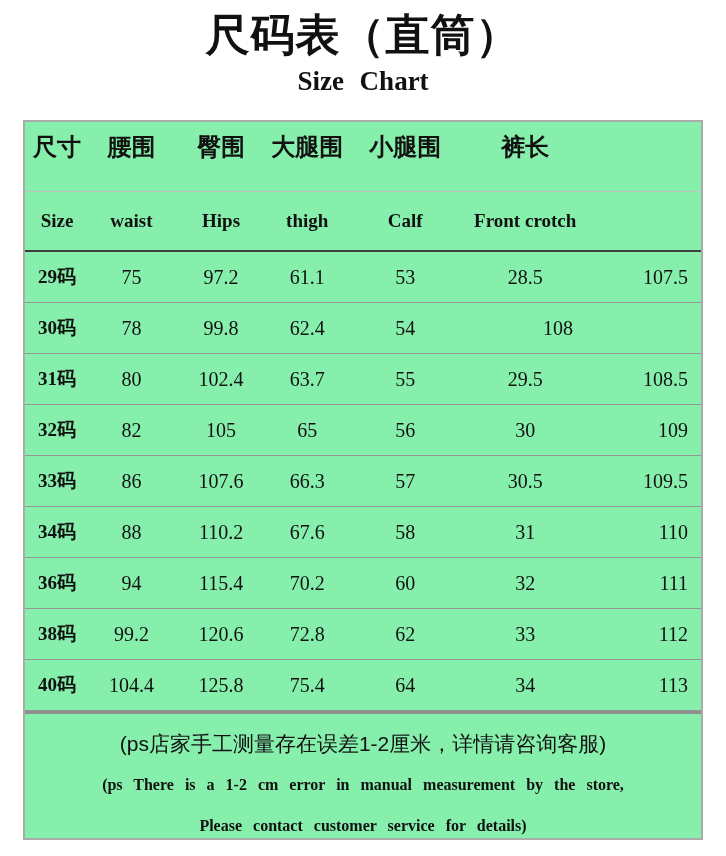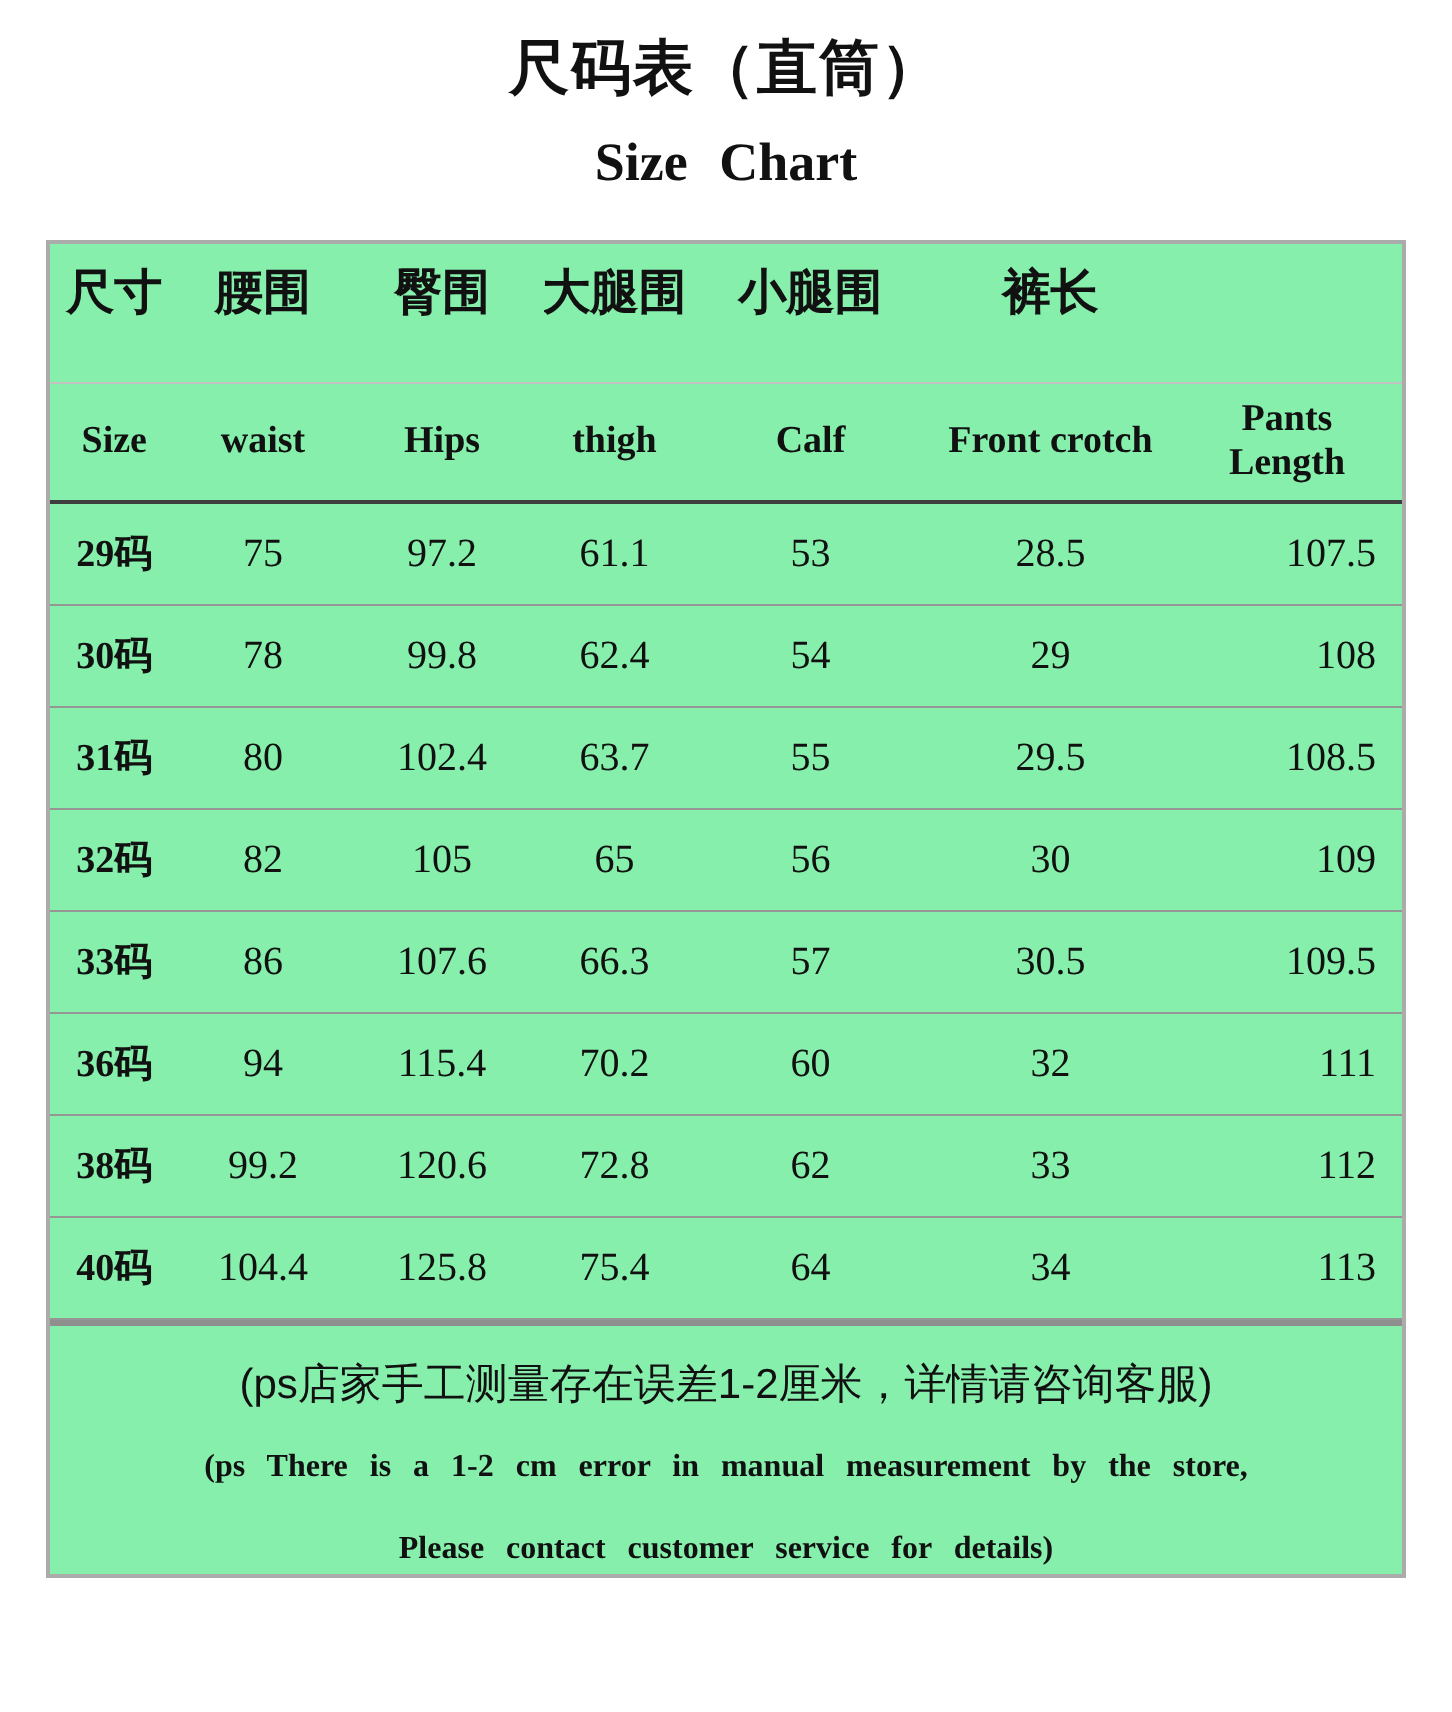--- a/index.html
+++ b/index.html
@@ -8,21 +8,21 @@
     background: #ffffff;
     width: 726px;
     height: 856px;
     overflow: hidden;
     color: #111111;
   }
 
   .title-zh {
     margin-top: 6px;
     text-align: center;
-    font-size: 30px;
+    font-size: 44px;
     line-height: 58px;
     font-weight: 700;
     letter-spacing: 1px;
     font-family: "Liberation Sans", "DejaVu Sans", sans-serif;
   }
   .title-en {
     text-align: center;
     font-size: 27px;
     line-height: 34px;
     font-weight: 700;
@@ -135,40 +135,38 @@
     <div class="cell">裤长</div>
   </div>
 
   <div class="grid-row en-header">
     <div class="cell">Size</div>
     <div class="cell">waist</div>
     <div class="cell">Hips</div>
     <div class="cell">thigh</div>
     <div class="cell">Calf</div>
     <div class="cell">Front  crotch</div>
-    <div class="cell"><span class="wrap-en">Pants Length</span></div>
   </div>
 
   <div class="grid-row data-row">
     <div class="cell c-size">29码</div>
     <div class="cell">75</div>
     <div class="cell">97.2</div>
     <div class="cell">61.1</div>
     <div class="cell">53</div>
     <div class="cell">28.5</div>
     <div class="cell c-pants">107.5</div>
   </div>
 
   <div class="grid-row data-row">
     <div class="cell c-size">30码</div>
     <div class="cell">78</div>
     <div class="cell">99.8</div>
     <div class="cell">62.4</div>
     <div class="cell">54</div>
-    <div class="cell">29</div>
     <div class="cell c-pants">108</div>
   </div>
 
   <div class="grid-row data-row">
     <div class="cell c-size">31码</div>
     <div class="cell">80</div>
     <div class="cell">102.4</div>
     <div class="cell">63.7</div>
     <div class="cell">55</div>
     <div class="cell">29.5</div>
@@ -188,20 +186,29 @@
   <div class="grid-row data-row">
     <div class="cell c-size">33码</div>
     <div class="cell">86</div>
     <div class="cell">107.6</div>
     <div class="cell">66.3</div>
     <div class="cell">57</div>
     <div class="cell">30.5</div>
     <div class="cell c-pants">109.5</div>
   </div>
 
+  <div class="grid-row data-row">
+    <div class="cell c-size">34码</div>
+    <div class="cell">88</div>
+    <div class="cell">110.2</div>
+    <div class="cell">67.6</div>
+    <div class="cell">58</div>
+    <div class="cell">31</div>
+    <div class="cell c-pants">110</div>
+  </div>
 
   <div class="grid-row data-row">
     <div class="cell c-size">36码</div>
     <div class="cell">94</div>
     <div class="cell">115.4</div>
     <div class="cell">70.2</div>
     <div class="cell">60</div>
     <div class="cell">32</div>
     <div class="cell c-pants">111</div>
   </div>

